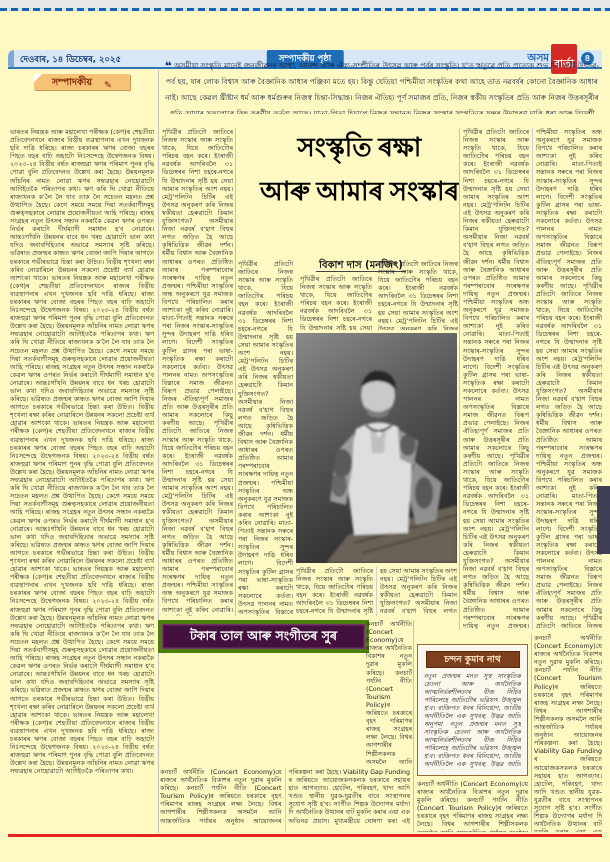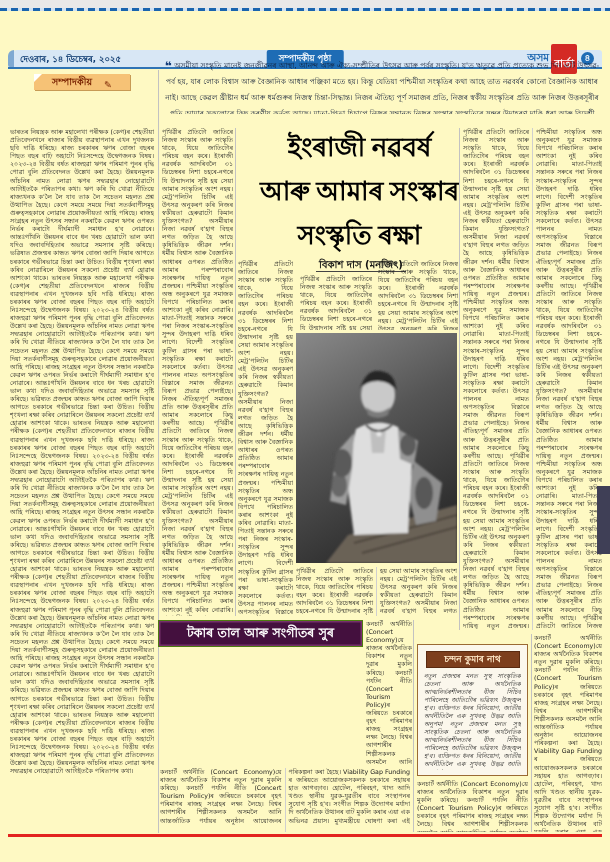--- a/index.html
+++ b/index.html
@@ -54,21 +54,21 @@
   .m1{left:300px;top:267px;width:72px;height:55px;}
   .m2{left:378px;top:252px;width:80px;height:70px;}
   .colB{left:238px;top:252px;width:55px;height:356px;}
   .photo{left:296px;top:325px;width:161px;height:230px;background:#444;}
   .underphoto{left:296px;top:559px;width:161px;height:49px;}
   .vr3{left:459px;top:120px;height:502px;}
   .rightcols{left:463px;top:120px;width:139px;height:502px;}
   
   .kicker{left:158px;top:612px;width:203px;height:25px;background:var(--purple_dark,#44103e);color:#fff;
       font-weight:bold;font-size:12.5px;display:flex;align-items:center;justify-content:center;
-      border:1px solid #4d7c0f;box-shadow:inset 0 0 0 1.5px #75316a;}
+      border:4px solid #4d7c0f;box-shadow:inset 0 0 0 1.5px #75316a;}
   .concert-headline{left:157px;top:643px;width:206px;height:114px;text-align:center;font-weight:bold;
       font-size:23px;line-height:38px;color:var(--purple_dark,#44103e);
       font-family:"Liberation Serif","DejaVu Serif",serif;overflow:hidden;}
   .narrowcol{left:366px;top:612px;width:46px;height:146px;}
   .bottomcols{left:160px;top:760px;width:250px;height:64px;}
   .vr4{left:413px;top:612px;height:212px;}
   
   .authorbox{left:417px;top:636px;width:111px;height:132px;background:var(--author_bg,#fbf7ec);
       border:1px solid #9a6a33;box-sizing:border-box;}
   .author-title{margin:6px auto 4px;width:92px;height:15px;background:var(--author_brown,#7d3f1d);
@@ -113,23 +113,22 @@
 
   <div class="abs quote">
     <span class="qmark">❝</span>
     <span>অসমীয়া সংস্কৃতি মানেই জনজীৱনৰ আস্থা, আনন্দ আৰু ঐক্য-সম্প্ৰীতিৰ উৎসৱ আৰু পৰ্বৰ সংস্কৃতি। য'ত ঋতুৱে প্ৰতি প্ৰত্যেক শুভ দিন এটি উৎসৱ-পৰ্ব হয়, যাৰ লোক বিশ্বাস আৰু বৈজ্ঞানিক আধাৰ পঞ্জিকা মতে হয়। কিন্তু যেতিয়া পশ্চিমীয়া সংস্কৃতিৰ কথা আহে তাত নৱবৰ্ষৰ কোনো বৈজ্ঞানিক আধাৰ নাই। আছে কেৱল খ্ৰীষ্টান ধৰ্ম আৰু ধৰ্মগুৰুৰ নিজস্ব চিন্তা-সিদ্ধান্ত। নিজৰ ঐতিহ্য পূৰ্ণ সমাজৰ প্ৰতি, নিজৰ স্বকীয় সংস্কৃতিৰ প্ৰতি আৰু নিজৰ উত্তৰসূৰীৰ প্ৰতি আমাৰ সকলোৰে কিছু কৰণীয় কৰ্তব্য আছে। মাতা-পিতা হিচাপে নিজৰ সন্তানক নিজৰ সংস্কাৰ সংস্কৃতিৰে সুন্দৰ উদাহৰণ দাঙি ধৰা আৰু বিদেশী সংস্কৃতিৰ কুটিল গ্ৰাসৰ পৰা ৰাখি ৰক্ষাৰ মত কৰা।</span>
     <span class="qmark">❞</span>
   </div>
 
   <div class="abs txt colA">পৃথিৱীৰ প্ৰতিটো জাতিৰে নিজস্ব সংস্কাৰ আৰু সংস্কৃতি থাকে, যিয়ে জাতিটোৰ পৰিচয় বহন কৰে। ইংৰাজী নৱবৰ্ষক আদৰিবলৈ ৩১ ডিচেম্বৰৰ নিশা চহৰে-নগৰে যি উন্মাদনাৰ সৃষ্টি হয় সেয়া আমাৰ সংস্কৃতিৰ অংশ নহয়। মেট্ৰ'পলিটন চিটিৰ এই উৎসৱ অনুকৰণ কৰি নিজৰ স্বকীয়তা হেৰুৱাটো কিমান যুক্তিসংগত? অসমীয়াৰ নিজা নৱবৰ্ষ ব'হাগ বিহুৰ লগত জড়িত হৈ আছে কৃষিভিত্তিক জীৱন দৰ্শন। ধৰ্মীয় বিশ্বাস আৰু বৈজ্ঞানিক আধাৰৰ ওপৰত প্ৰতিষ্ঠিত আমাৰ পৰম্পৰাবোৰ সংৰক্ষণৰ দায়িত্ব নতুন প্ৰজন্মৰ। পশ্চিমীয়া সংস্কৃতিৰ অন্ধ অনুকৰণে যুৱ সমাজক বিপথে পৰিচালিত কৰাৰ আশংকা নুই কৰিব নোৱাৰি। মাতা-পিতাই সন্তানক সৰুৰে পৰা নিজৰ সংস্কাৰ-সংস্কৃতিৰ সুন্দৰ উদাহৰণ দাঙি ধৰিব লাগে। বিদেশী সংস্কৃতিৰ কুটিল গ্ৰাসৰ পৰা ভাষা-সংস্কৃতিক ৰক্ষা কৰাটো সকলোৰে কৰ্তব্য। উৎসৱ পালনৰ নামত অপসংস্কৃতিৰ বিস্তাৰে সমাজ জীৱনত বিৰূপ প্ৰভাৱ পেলাইছে। নিজৰ ঐতিহ্যপূৰ্ণ সমাজৰ প্ৰতি আৰু উত্তৰসূৰীৰ প্ৰতি আমাৰ সকলোৰে কিছু কৰণীয় আছে। পৃথিৱীৰ প্ৰতিটো জাতিৰে নিজস্ব সংস্কাৰ আৰু সংস্কৃতি থাকে, যিয়ে জাতিটোৰ পৰিচয় বহন কৰে। ইংৰাজী নৱবৰ্ষক আদৰিবলৈ ৩১ ডিচেম্বৰৰ নিশা চহৰে-নগৰে যি উন্মাদনাৰ সৃষ্টি হয় সেয়া আমাৰ সংস্কৃতিৰ অংশ নহয়। মেট্ৰ'পলিটন চিটিৰ এই উৎসৱ অনুকৰণ কৰি নিজৰ স্বকীয়তা হেৰুৱাটো কিমান যুক্তিসংগত? অসমীয়াৰ নিজা নৱবৰ্ষ ব'হাগ বিহুৰ লগত জড়িত হৈ আছে কৃষিভিত্তিক জীৱন দৰ্শন। ধৰ্মীয় বিশ্বাস আৰু বৈজ্ঞানিক আধাৰৰ ওপৰত প্ৰতিষ্ঠিত আমাৰ পৰম্পৰাবোৰ সংৰক্ষণৰ দায়িত্ব নতুন প্ৰজন্মৰ। পশ্চিমীয়া সংস্কৃতিৰ অন্ধ অনুকৰণে যুৱ সমাজক বিপথে পৰিচালিত কৰাৰ আশংকা নুই কৰিব নোৱাৰি। মাতা-পিতাই সন্তানক সৰুৰে পৰা নিজৰ সংস্কাৰ-সংস্কৃতিৰ সুন্দৰ উদাহৰণ দাঙি ধৰিব লাগে। বিদেশী সংস্কৃতিৰ কুটিল গ্ৰাসৰ পৰা ভাষা-সংস্কৃতিক ৰক্ষা কৰাটো সকলোৰে কৰ্তব্য। </div>
   <div class="abs vr vr2"></div>
   <div class="abs main-headline">
-    <div>ইংৰাজী নৱবৰ্ষ</div>
+    <div>সংস্কৃতি ৰক্ষা</div>
     <div>আৰু আমাৰ সংস্কাৰ</div>
-    <div>সংস্কৃতি ৰক্ষা</div>
   </div>
   <div class="abs byline">বিকাশ দাস (মনজিৎ)</div>
   <div class="abs txt m1">পৃথিৱীৰ প্ৰতিটো জাতিৰে নিজস্ব সংস্কাৰ আৰু সংস্কৃতি থাকে, যিয়ে জাতিটোৰ পৰিচয় বহন কৰে। ইংৰাজী নৱবৰ্ষক আদৰিবলৈ ৩১ ডিচেম্বৰৰ নিশা চহৰে-নগৰে যি উন্মাদনাৰ সৃষ্টি হয় সেয়া আমাৰ সংস্কৃতিৰ অংশ নহয়। মেট্ৰ'পলিটন চিটিৰ এই উৎসৱ অনুকৰণ কৰি নিজৰ স্বকীয়তা হেৰুৱাটো কিমান যুক্তিসংগত? অসমীয়াৰ নিজা নৱবৰ্ষ ব'হাগ বিহুৰ লগত জড়িত হৈ আছে কৃষিভিত্তিক জীৱন দৰ্শন। </div>
   <div class="abs txt m2">পৃথিৱীৰ প্ৰতিটো জাতিৰে নিজস্ব সংস্কাৰ আৰু সংস্কৃতি থাকে, যিয়ে জাতিটোৰ পৰিচয় বহন কৰে। ইংৰাজী নৱবৰ্ষক আদৰিবলৈ ৩১ ডিচেম্বৰৰ নিশা চহৰে-নগৰে যি উন্মাদনাৰ সৃষ্টি হয় সেয়া আমাৰ সংস্কৃতিৰ অংশ নহয়। মেট্ৰ'পলিটন চিটিৰ এই উৎসৱ অনুকৰণ কৰি নিজৰ স্বকীয়তা হেৰুৱাটো কিমান যুক্তিসংগত? অসমীয়াৰ নিজা নৱবৰ্ষ ব'হাগ বিহুৰ লগত জড়িত হৈ আছে কৃষিভিত্তিক জীৱন দৰ্শন। ধৰ্মীয় বিশ্বাস আৰু বৈজ্ঞানিক আধাৰৰ ওপৰত প্ৰতিষ্ঠিত আমাৰ পৰম্পৰাবোৰ সংৰক্ষণৰ দায়িত্ব নতুন প্ৰজন্মৰ। </div>
   <div class="abs txt colB">পৃথিৱীৰ প্ৰতিটো জাতিৰে নিজস্ব সংস্কাৰ আৰু সংস্কৃতি থাকে, যিয়ে জাতিটোৰ পৰিচয় বহন কৰে। ইংৰাজী নৱবৰ্ষক আদৰিবলৈ ৩১ ডিচেম্বৰৰ নিশা চহৰে-নগৰে যি উন্মাদনাৰ সৃষ্টি হয় সেয়া আমাৰ সংস্কৃতিৰ অংশ নহয়। মেট্ৰ'পলিটন চিটিৰ এই উৎসৱ অনুকৰণ কৰি নিজৰ স্বকীয়তা হেৰুৱাটো কিমান যুক্তিসংগত? অসমীয়াৰ নিজা নৱবৰ্ষ ব'হাগ বিহুৰ লগত জড়িত হৈ আছে কৃষিভিত্তিক জীৱন দৰ্শন। ধৰ্মীয় বিশ্বাস আৰু বৈজ্ঞানিক আধাৰৰ ওপৰত প্ৰতিষ্ঠিত আমাৰ পৰম্পৰাবোৰ সংৰক্ষণৰ দায়িত্ব নতুন প্ৰজন্মৰ। পশ্চিমীয়া সংস্কৃতিৰ অন্ধ অনুকৰণে যুৱ সমাজক বিপথে পৰিচালিত কৰাৰ আশংকা নুই কৰিব নোৱাৰি। মাতা-পিতাই সন্তানক সৰুৰে পৰা নিজৰ সংস্কাৰ-সংস্কৃতিৰ সুন্দৰ উদাহৰণ দাঙি ধৰিব লাগে। বিদেশী সংস্কৃতিৰ কুটিল গ্ৰাসৰ পৰা ভাষা-সংস্কৃতিক ৰক্ষা কৰাটো সকলোৰে কৰ্তব্য। উৎসৱ পালনৰ নামত অপসংস্কৃতিৰ বিস্তাৰে সমাজ জীৱনত বিৰূপ প্ৰভাৱ পেলাইছে। নিজৰ ঐতিহ্যপূৰ্ণ সমাজৰ প্ৰতি আৰু উত্তৰসূৰীৰ প্ৰতি আমাৰ সকলোৰে কিছু কৰণীয় আছে। পৃথিৱীৰ প্ৰতিটো জাতিৰে নিজস্ব সংস্কাৰ আৰু সংস্কৃতি থাকে, যিয়ে জাতিটোৰ পৰিচয় বহন কৰে। ইংৰাজী নৱবৰ্ষক আদৰিবলৈ ৩১ ডিচেম্বৰৰ নিশা চহৰে-নগৰে যি উন্মাদনাৰ সৃষ্টি হয় সেয়া আমাৰ সংস্কৃতিৰ অংশ নহয়। মেট্ৰ'পলিটন চিটিৰ এই উৎসৱ অনুকৰণ কৰি নিজৰ স্বকীয়তা হেৰুৱাটো কিমান যুক্তিসংগত? অসমীয়াৰ নিজা নৱবৰ্ষ ব'হাগ বিহুৰ লগত জড়িত হৈ আছে কৃষিভিত্তিক জীৱন দৰ্শন। </div>
 
   <div class="abs photo">
     <svg width="161" height="230" viewBox="0 0 161 230" xmlns="http://www.w3.org/2000/svg">
       <defs>
         <linearGradient id="bg" x1="0" y1="0" x2="0.4" y2="1">

